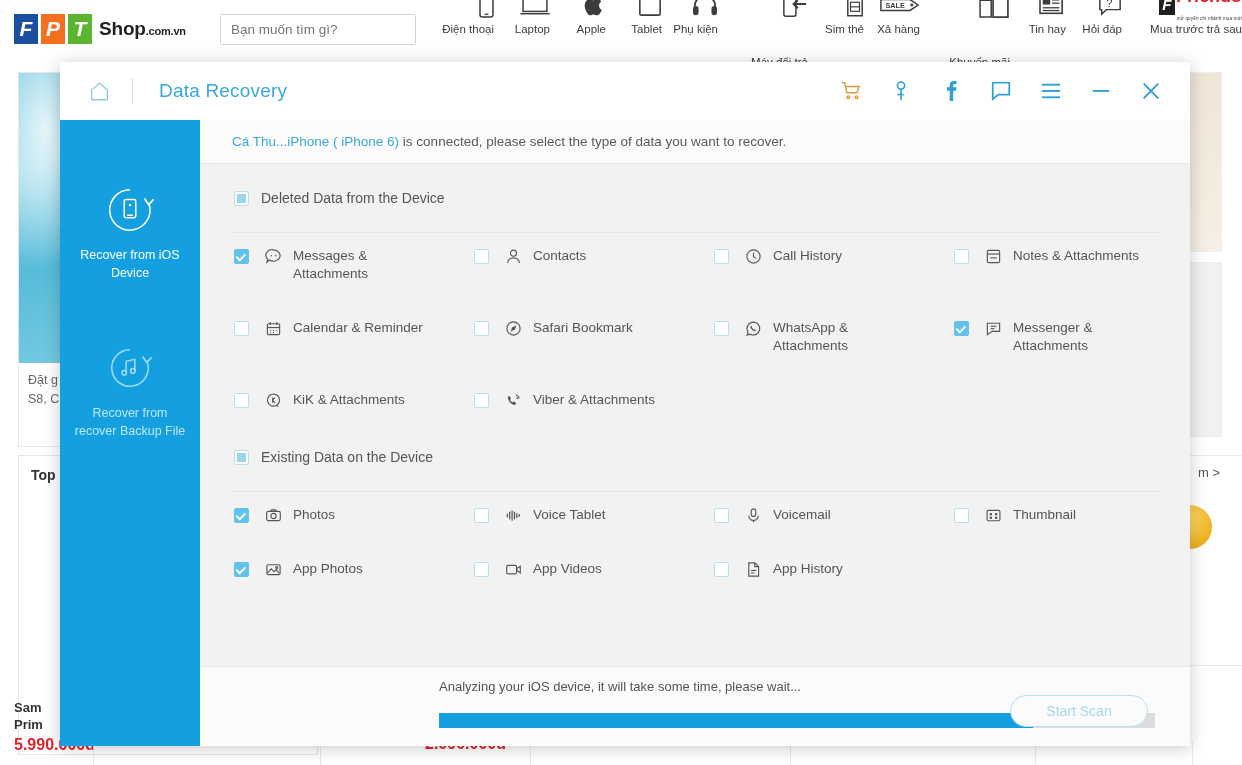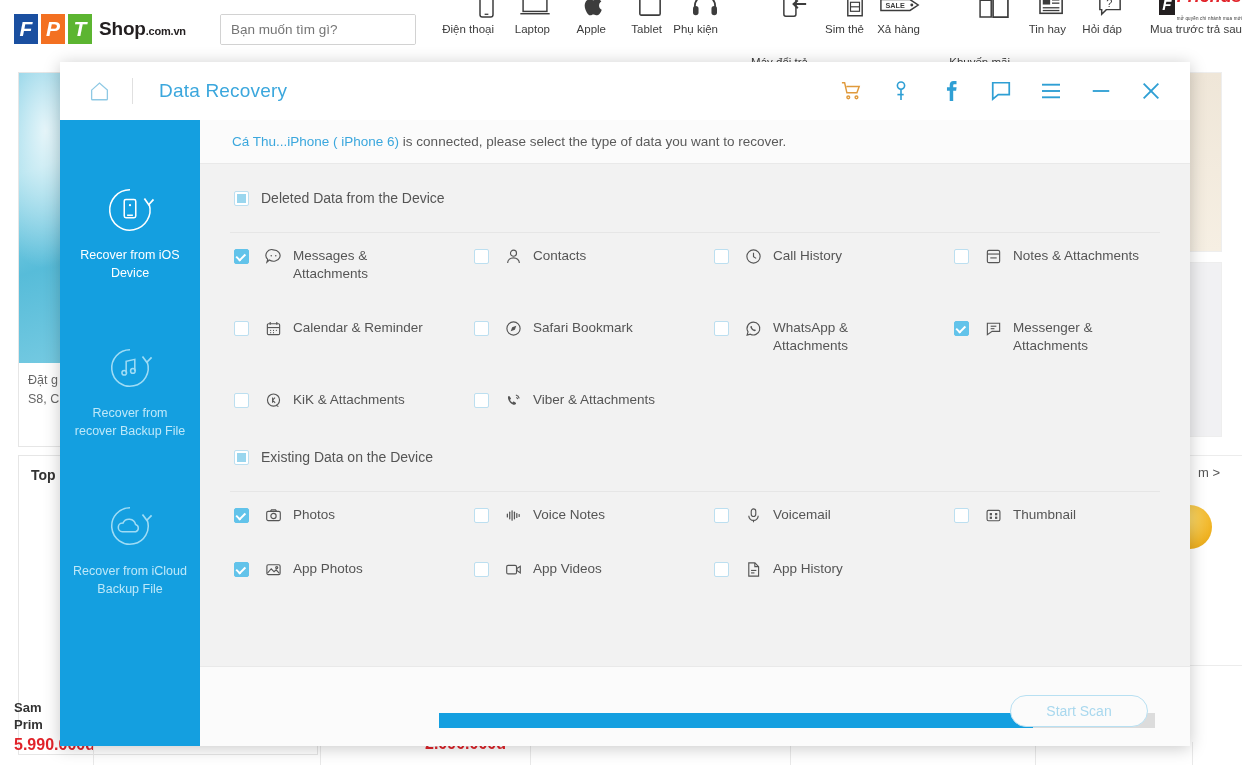--- a/index.html
+++ b/index.html
@@ -481,30 +481,20 @@
           <svg width="48" height="48" viewBox="0 0 50 50" fill="none" stroke="#9fdcf5" stroke-width="1.6">
             <path d="M25 6a19 19 0 1 0 18 13"></path>
             <path d="M38 13l4.5 6 5-5" stroke-width="1.8"></path>
             <path d="M21 30V18l9-2v12"></path>
             <circle cx="19" cy="30" r="2.4"></circle>
               <circle cx="28" cy="28" r="2.4"></circle>
           </svg>
         </span>
         <span class="lbl">Recover from recover Backup File</span>
       </div>
-      <div class="side-item dim">
-        <span class="ic">
-          <svg width="48" height="48" viewBox="0 0 50 50" fill="none" stroke="#9fdcf5" stroke-width="1.6">
-            <path d="M25 6a19 19 0 1 0 18 13"></path>
-            <path d="M38 13l4.5 6 5-5" stroke-width="1.8"></path>
-            <path d="M17 31a4.5 4.5 0 0 1 .6-9 7 7 0 0 1 13.2 1.4A4 4 0 0 1 31 31z"></path>
-          </svg>
-        </span>
-        <span class="lbl">Recover from iCloud Backup File</span>
-      </div>
     </div>
 
     <div class="app-main">
 
       <div class="notice-bar">
         <span class="txt"><span class="dev">Cá Thu...iPhone ( iPhone 6)</span><span> is connected, please select the type of data you want to recover.</span></span>
       </div>
 
       <div class="scroll-area">
 
@@ -663,21 +653,21 @@
             <span class="ic">
               <svg width="17" height="17" viewBox="0 0 18 18" stroke="#555" stroke-width="1.3" stroke-linecap="round">
                   <line x1="2.5" y1="7.5" x2="2.5" y2="10.5"></line>
                   <line x1="5" y1="5.5" x2="5" y2="12.5"></line>
                   <line x1="7.5" y1="4" x2="7.5" y2="14"></line>
                   <line x1="10" y1="5.5" x2="10" y2="12.5"></line>
                   <line x1="12.5" y1="7" x2="12.5" y2="11"></line>
                   <line x1="15" y1="8" x2="15" y2="10"></line>
                 </svg>
             </span>
-            <span class="lbl">Voice Notes</span>
+            <span class="lbl">Voice Tablet</span>
           </div>
 
           <div class="cell">
             <span class="cb"></span>
             <span class="ic">
               <svg width="17" height="17" viewBox="0 0 18 18" fill="none" stroke="#555" stroke-width="1.2">
                   <rect x="6.6" y="2" width="4.8" height="8" rx="2.4"></rect>
                   <path d="M4 9.2a5 5 0 0 0 10 0"></path>
                   <line x1="9" y1="14.2" x2="9" y2="16.2"></line>
                 </svg>
@@ -732,20 +722,21 @@
                   <line x1="6.4" y1="12.6" x2="10" y2="12.6"></line>
                 </svg>
             </span>
             <span class="lbl">App History</span>
           </div>
         </div>
 
       </div>
 
       <div class="bottom-bar">
+        <div class="bottom-msg">Analyzing your iOS device, it will take some time, please wait...</div>
         <div class="progress-track">
           <div class="progress-fill" id="progress-fill" style="width: 83%;"></div>
         </div>
         <div class="start-btn">Start Scan</div>
       </div>
 
     </div>
   </div>
 </div>
 

